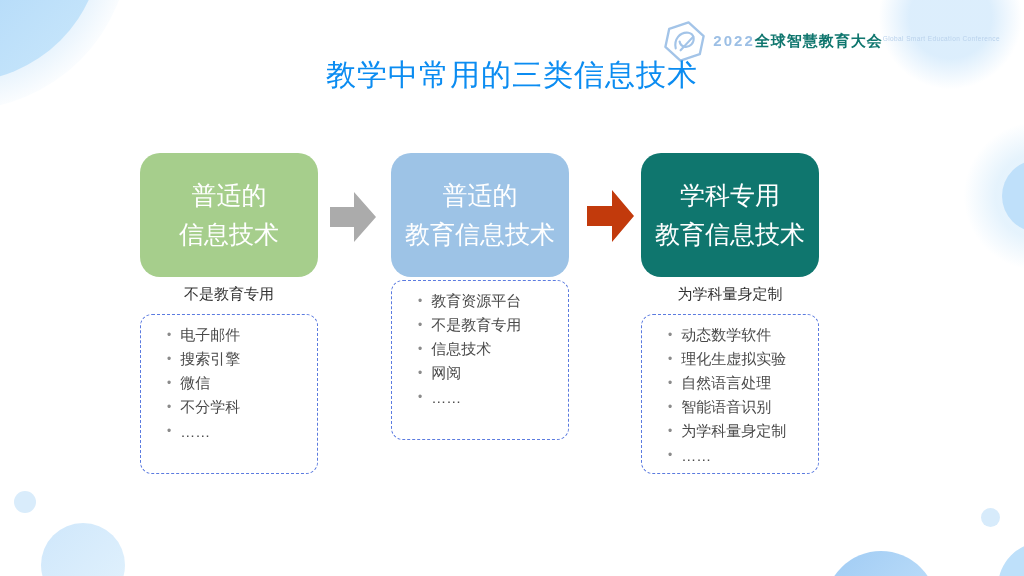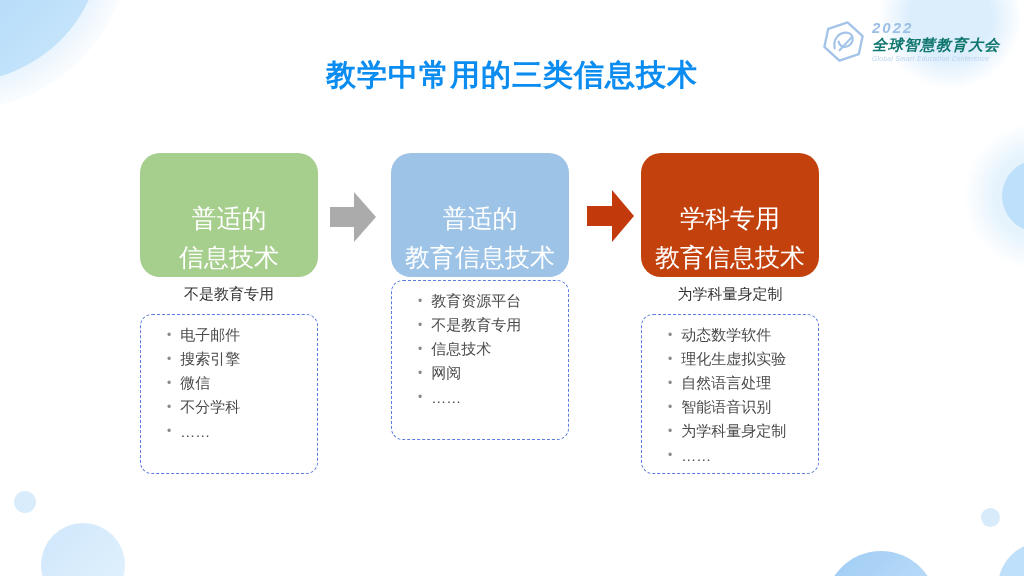--- a/index.html
+++ b/index.html
@@ -23,36 +23,36 @@
   .d-bl-big { left:41px; top:523px; width:84px; height:84px;
     background:linear-gradient(135deg,#CFE7FB,#E2F2FD); }
   .d-br-big { left:825px; top:551px; width:112px; height:112px;
     background:linear-gradient(135deg,#9FCBF4,#C9E5FB); }
   .d-br-small { left:981px; top:508px; width:19px; height:19px; background:#D7EBFB; }
   .d-br-edge { left:998px; top:542px; width:90px; height:90px; background:#BEE0FA; }
 
   
   .logo { position:absolute; right:24px; top:20px; z-index:2; display:flex; align-items:center; gap:7px; }
   .logo-icon { width:43px; height:43px; }
-  .logo-text { display:flex; flex-direction:column; line-height:1.1;font-style:italic; }
+  .logo-text { display:flex; flex-direction:row; line-height:1.1; }
   .logo-year { font-size:15px; font-weight:bold; color:#9CBFE5; letter-spacing:2px; }
   .logo-cn { font-size:15px; font-weight:bold; color:#0f766e; letter-spacing:1px; }
   .logo-en { font-size:6.5px; color:#BAD2EC; letter-spacing:.4px; margin-top:2px; }
 
   
   .title { position:absolute; left:0; right:0; top:55px; z-index:2;
-    text-align:center; font-size:30px; font-weight:bold; color:#0B8CF1; letter-spacing:1px; }
+    text-align:center; font-size:30px; font-weight:normal; color:#0B8CF1; letter-spacing:1px; }
 
   
   .col { position:absolute; top:153px; width:178px; z-index:2; }
   .col1 { left:140px; } .col2 { left:391px; } .col3 { left:641px; }
   .head-box { height:124px; border-radius:20px; color:#fff;
-    display:flex; flex-direction:column; justify-content:flex-end; align-items:center;
+    display:flex; flex-direction:column; justify-content:center; align-items:center;
     font-size:25px; line-height:39px; text-align:center; }
-  .green { background:#A6CE8C; } .blue { background:#9DC3E6; } .red { background:#c2410c; }
+  .green { background:#A6CE8C; } .blue { background:#9DC3E6; } .red { background:#0f766e; }
   .caption { margin-top:8px; height:26px; text-align:center; font-size:15px; color:#333;
     font-family:"Liberation Serif", serif; }
   .list-box { margin-top:3px; height:160px; box-sizing:border-box;
     border:1.5px dashed #5B7BE0; border-radius:12px; background:#fff;
     padding:8px 4px 0 26px; }
   .item { display:flex; align-items:center; height:24px; font-size:15px; color:#4A4A4A; }
   .bullet { color:#8A8A8A; margin-right:9px; font-size:12px; flex:0 0 auto; }
 
   
   .arrow { position:absolute; z-index:2; }

